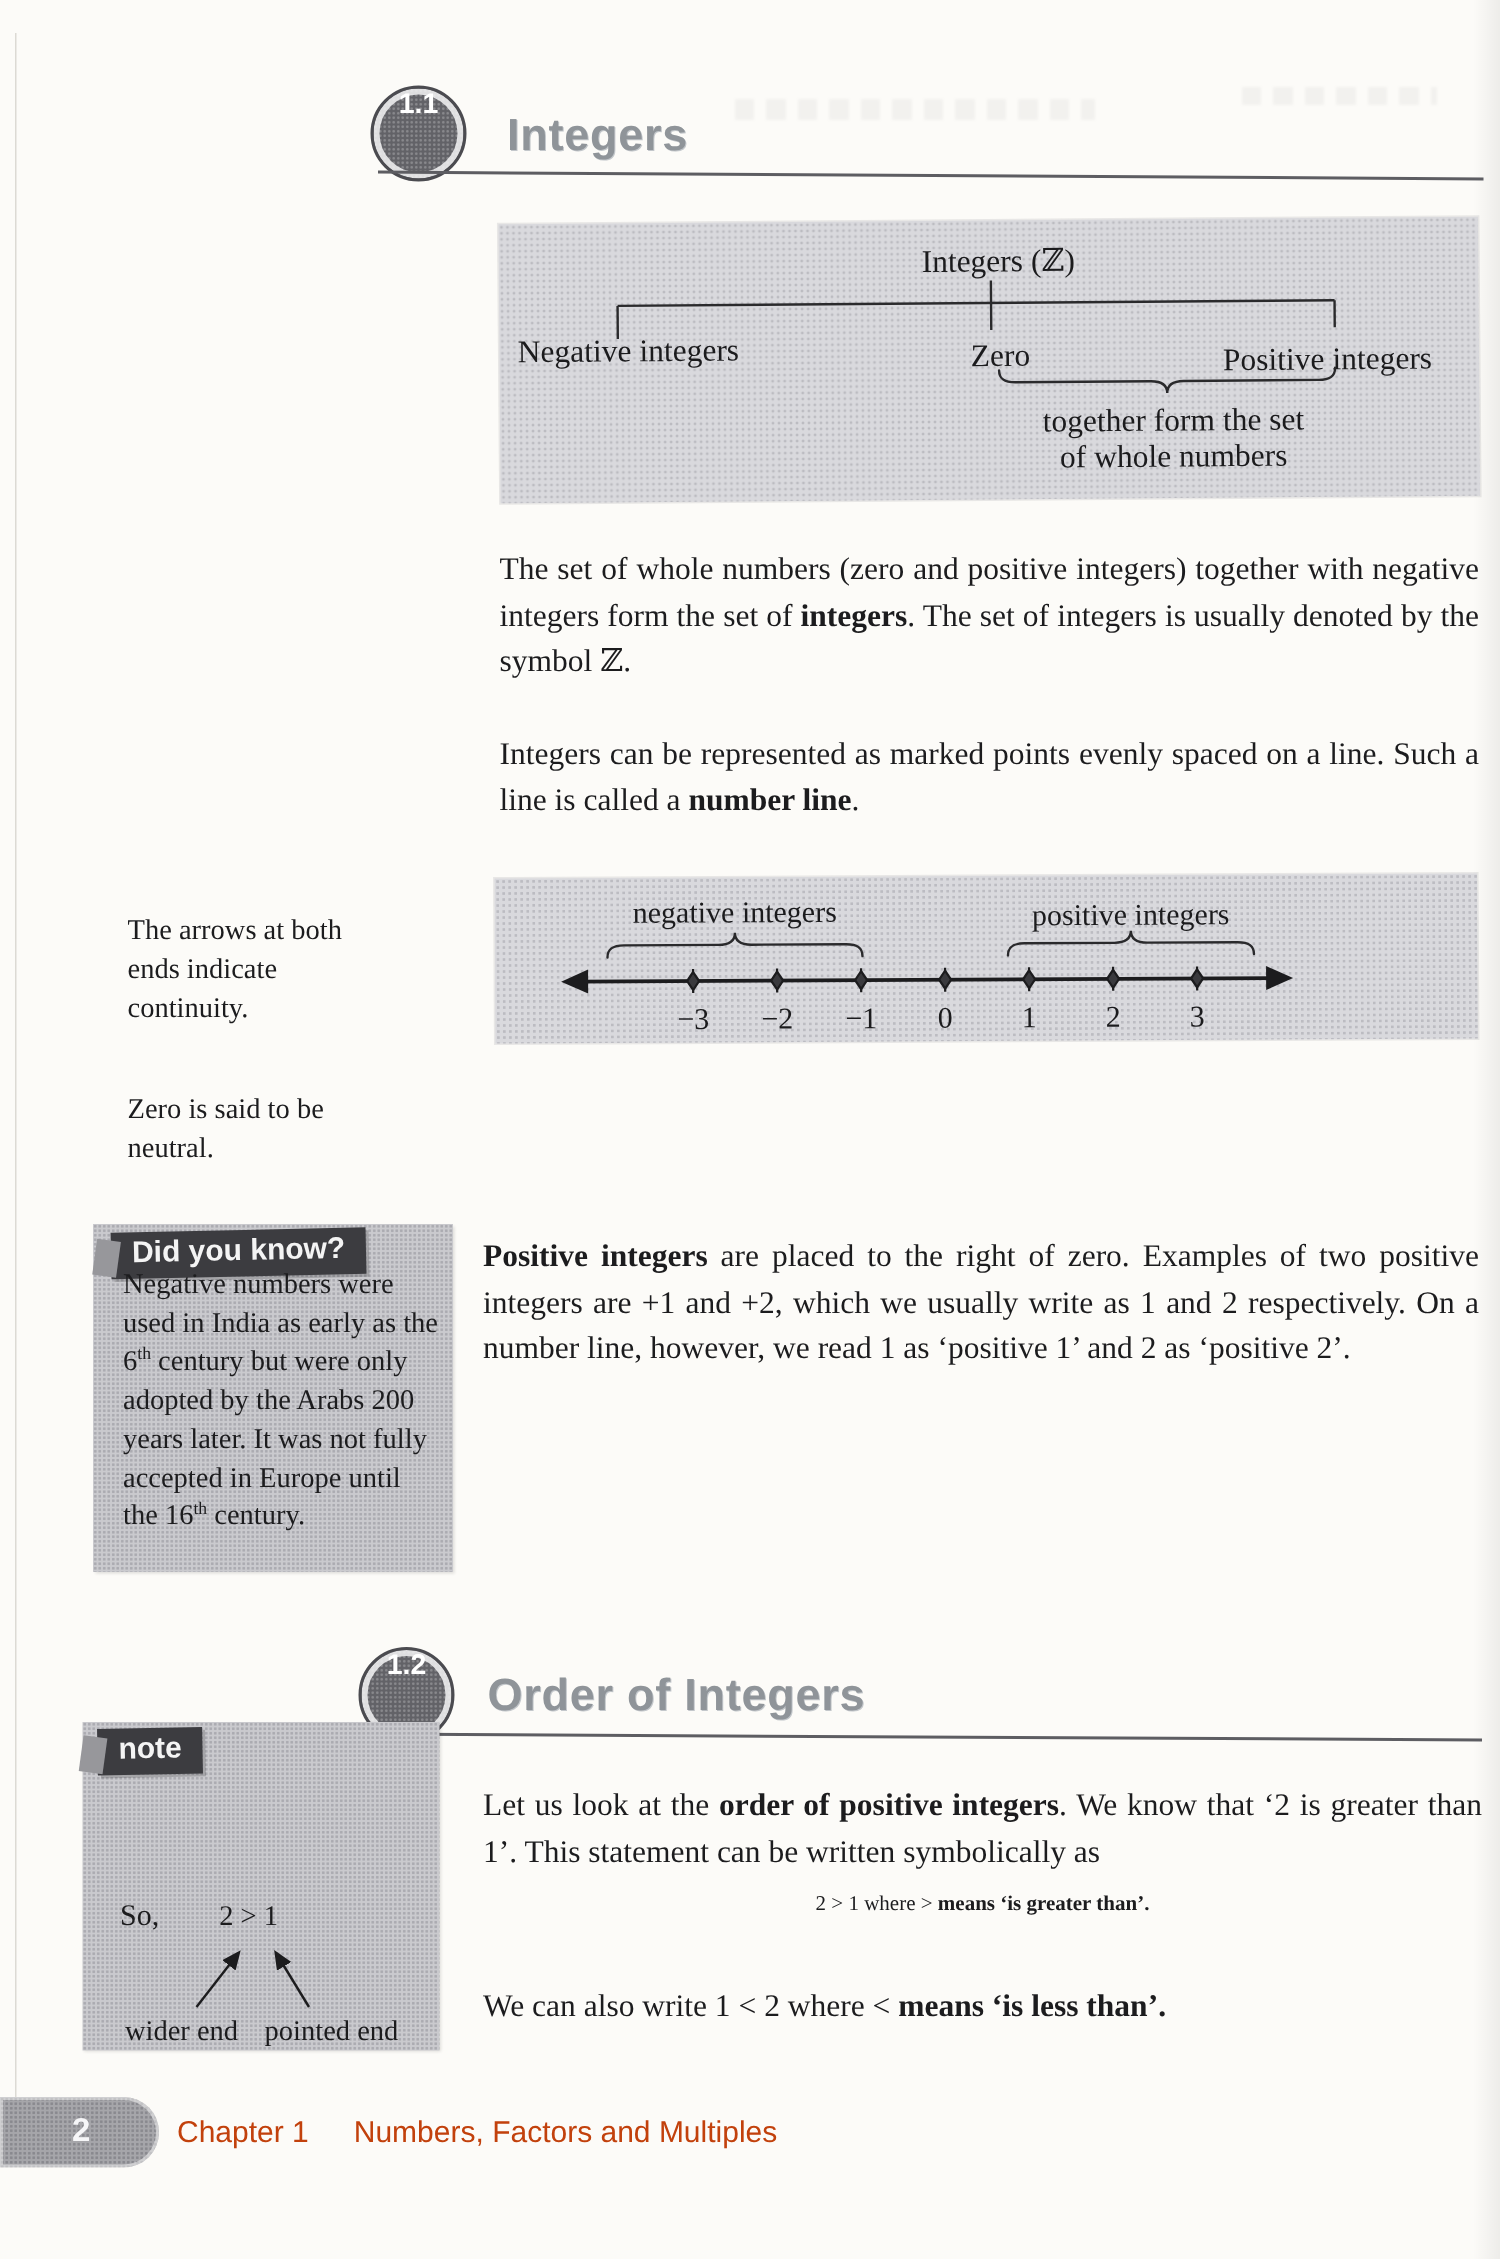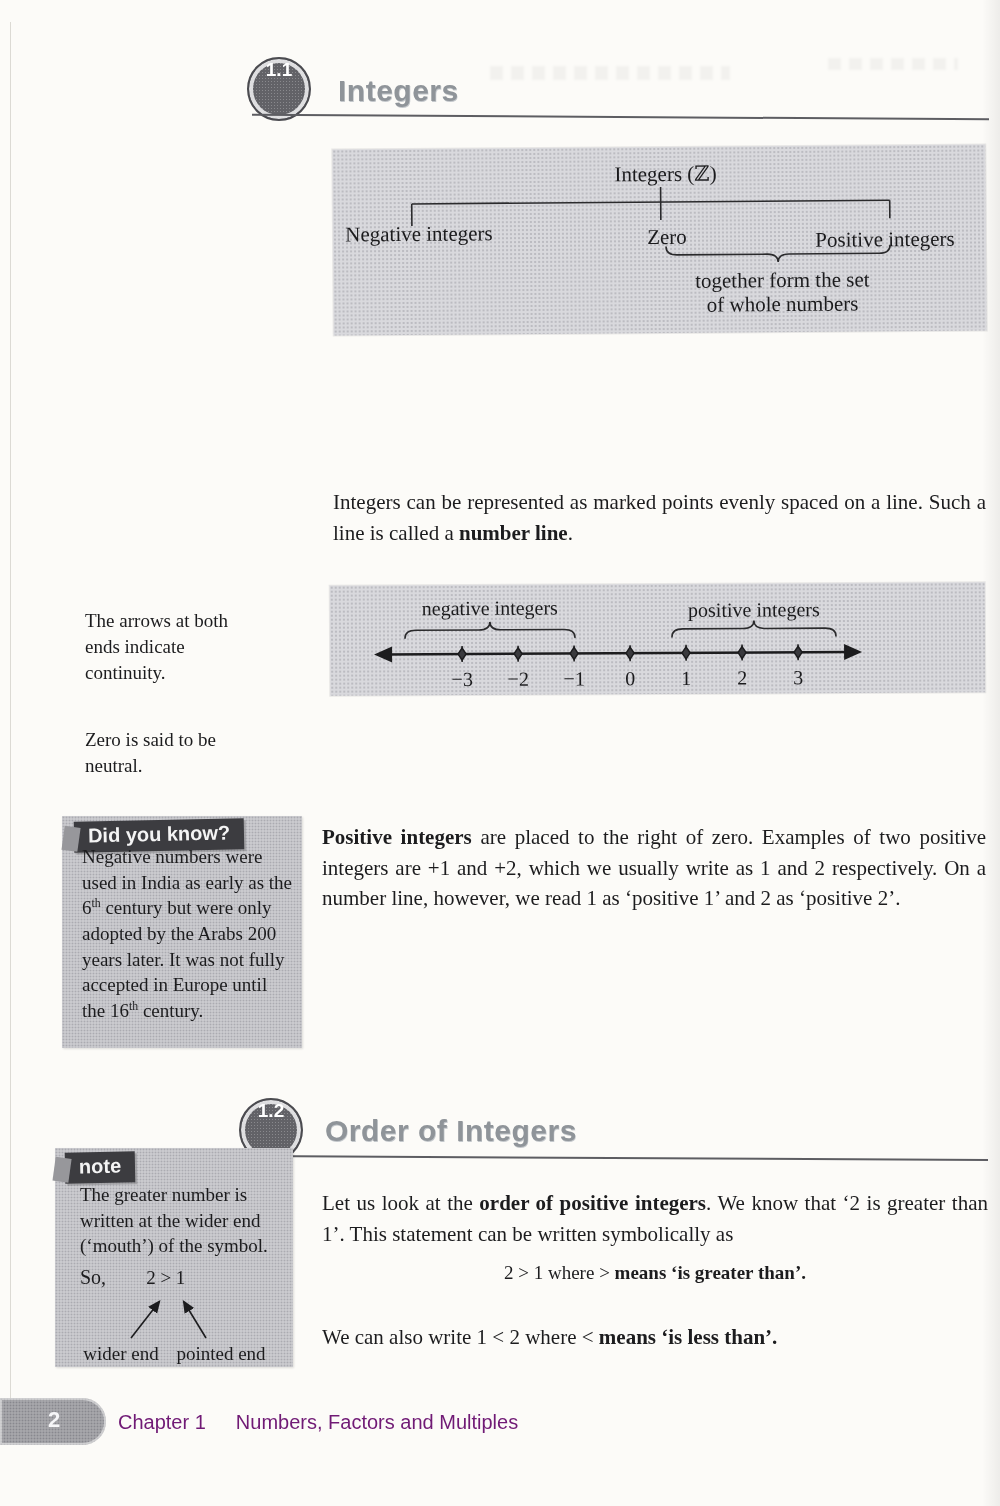--- a/index.html
+++ b/index.html
@@ -37,21 +37,21 @@
     background-image:radial-gradient(rgba(70,70,82,0.20) 0.8px,rgba(0,0,0,0) 1.15px);
     background-size:4px 4px;
   }
   .figure{position:absolute;box-shadow:0 0 0 1px rgba(120,120,128,0.15);}
 
   svg text{font-family:"Liberation Serif","DejaVu Serif",serif;fill:#1b1b1d;}
 
   
   .body{position:absolute;font-size:21px;line-height:1.46;text-align:justify;margin:0;}
   .b{font-weight:bold;}
-  .eq{position:absolute;font-size:19px;text-align:center;margin:0;}
+  .eq{position:absolute;font-size:14px;text-align:center;margin:0;}
 
   
   .mnote{position:absolute;font-size:19px;line-height:1.38;margin:0;}
 
   
   .sidebox{
     position:absolute;
     background-color:#cacace;
     background-image:radial-gradient(rgba(60,60,72,0.22) 0.8px,rgba(0,0,0,0) 1.1px);
     background-size:3px 3px;
@@ -82,21 +82,21 @@
     background-image:radial-gradient(rgba(50,50,60,0.25) 0.8px,rgba(0,0,0,0) 1.1px);
     background-size:3px 3px;
     box-shadow:inset 0 0 0 2px rgba(250,250,250,0.5);
   }
   .page-num{
     position:absolute;left:48px;top:9px;color:#f6f6f8;
     font-family:"Liberation Sans",sans-serif;font-weight:bold;font-size:22px;
   }
   .footer-text{
     position:absolute;left:118px;top:1411px;
-    font-family:"Liberation Sans",sans-serif;font-size:20px;color:#701a75;
+    font-family:"Liberation Sans",sans-serif;font-size:20px;color:#c2410c;
   }
   .footer-text .chap{margin-right:30px;}
 
   .ghost{position:absolute;opacity:0.07;
     background:repeating-linear-gradient(90deg,#777 0 13px,transparent 13px 21px);
     filter:blur(1px);}
 </style>
 </head>
 <body>
 
@@ -123,20 +123,21 @@
       </g>
       <text x="86" y="92" font-size="21" text-anchor="middle">Negative integers</text>
       <text x="334" y="97" font-size="21" text-anchor="middle">Zero</text>
       <text x="552" y="101" font-size="21" text-anchor="middle">Positive integers</text>
       <path d="M333,100 C333,106 337,108 344,108 L434,108 C440,108 445,110 445,116 C445,110 450,108 456,108 L546,108 C553,108 557,106 557,100" fill="none" stroke="#2a2a2c" stroke-width="1.6" stroke-linecap="round"></path>
       <text x="449" y="141" font-size="21" text-anchor="middle">together form the set</text>
       <text x="449" y="165" font-size="21" text-anchor="middle">of whole numbers</text>
     </svg>
   </div>
 
+  <p class="body" style="left:333px;top:364px;width:653px;"><span>The set of whole numbers (zero and positive integers) together with negative integers form the set of </span><span class="b">integers</span><span>. The set of integers is usually denoted by the symbol ℤ.</span></p>
 
   <p class="body" style="left:333px;top:487px;width:653px;"><span>Integers can be represented as marked points evenly spaced on a line. Such a line is called a </span><span class="b">number line</span><span>.</span></p>
 
   <p class="mnote" style="left:85px;top:608px;width:158px;">The arrows at both ends indicate continuity.</p>
 
   <div class="figure halftone" style="left:330px;top:584px;width:655px;height:110px;transform:rotate(-0.3deg);">
     <svg width="655" height="110" viewBox="0 0 655 110">
       <text x="160" y="30" font-size="20" text-anchor="middle">negative integers</text>
       <text x="424" y="33" font-size="20" text-anchor="middle">positive integers</text>
       <g fill="none" stroke="#2a2a2c" stroke-width="1.6" stroke-linecap="round">
@@ -188,21 +189,20 @@
 
 
   <div class="badge" style="left:239px;top:1098px;">
     <span>1.2</span>
   </div>
   <div class="section-title" style="left:325px;top:1114px;">Order of Integers</div>
   <div class="rule" style="left:245px;top:1157px;width:743px;transform:rotate(0.3deg);"></div>
 
   <div class="sidebox" style="left:55px;top:1148px;width:238px;height:219px;">
     <div class="tab" style="left:10px;top:4px;">note</div>
-    <p class="text" style="left:25px;top:34px;width:200px;margin:0;">The greater number is written at the wider end (‘mouth’) of the symbol.</p>
     <div class="so-row" style="left:25px;top:118px;"><span>So,</span><span class="expr">2 &gt; 1</span></div>
     <svg style="position:absolute;left:0;top:146px;" width="238" height="72" viewBox="0 0 238 72">
       <defs>
         <marker id="m-arrow" markerWidth="9" markerHeight="9" refX="6.5" refY="3.5" orient="auto">
           <path d="M0,0 L8,3.5 L0,7 Z" fill="#1c1c1e"></path>
         </marker>
       </defs>
       <g stroke="#1c1c1e" stroke-width="1.6">
         <line x1="76" y1="44" x2="104" y2="8" marker-end="url(#m-arrow)"></line>
         <line x1="151" y1="44" x2="129" y2="8" marker-end="url(#m-arrow)"></line>

